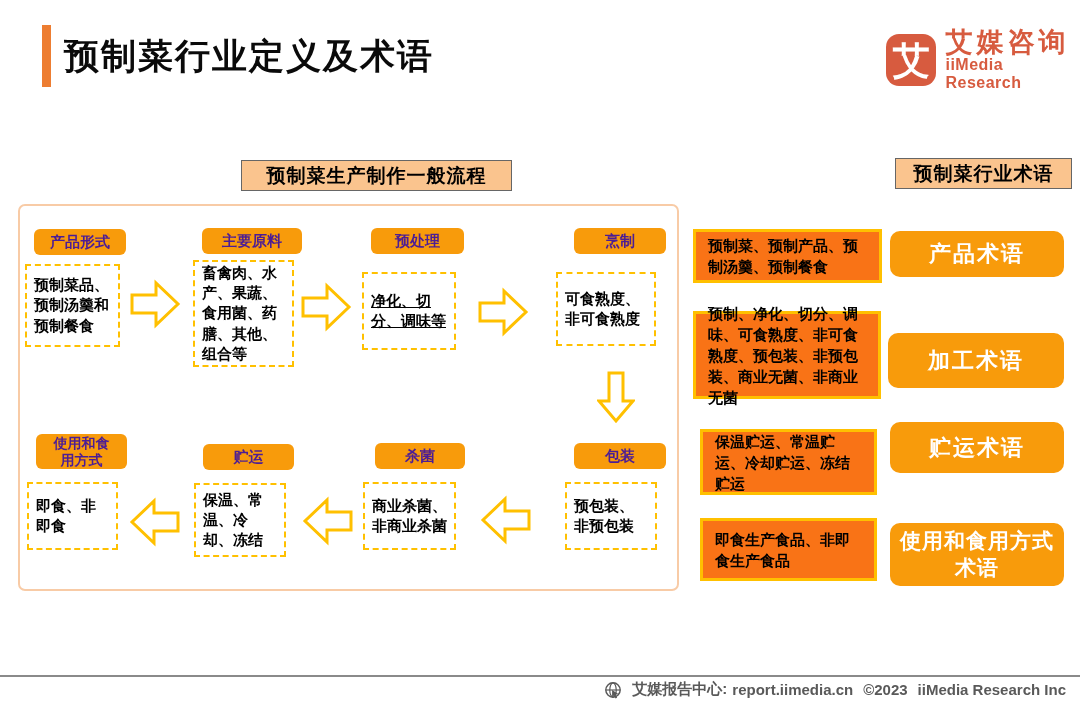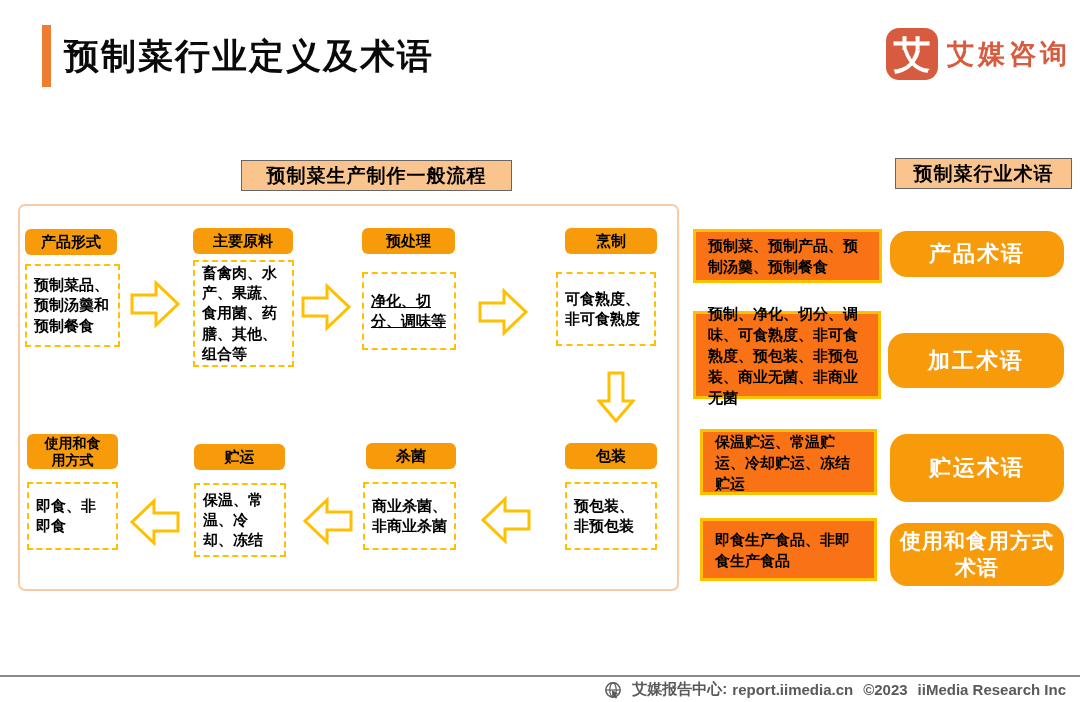--- a/index.html
+++ b/index.html
@@ -25,23 +25,23 @@
     display:flex;align-items:center;justify-content:center;
     font-size:19px;font-weight:700;color:#000;letter-spacing:1px;font-family:Liberation Mono, monospace;}
   #flow-header{left:241px;top:160px;width:271px;height:31px;}
   #terms-header{left:895px;top:158px;width:177px;height:31px;}
 
   
   #flow-container{left:18px;top:204px;width:661px;height:387px;
     border:2px solid var(--container-border,#F8CBA6);border-radius:7px;box-sizing:border-box;}
 
   
-  .flabel{background:var(--accent-orange,#F89B0B);border-radius:6px;color:#000000;font-weight:700;
+  .flabel{background:var(--accent-orange,#F89B0B);border-radius:6px;color:#4c1d95;font-weight:700;
     font-size:15px;display:flex;align-items:center;justify-content:center;text-align:center;
-    box-sizing:border-box;line-height:1.15;}
+    box-sizing:border-box;line-height:1.15;margin-left:9px;}
   #fl0{left:25px;top:229px;width:92px;height:26px;}
   #fl1{left:193px;top:228px;width:100px;height:26px;}
   #fl2{left:362px;top:228px;width:93px;height:26px;}
   #fl3{left:565px;top:228px;width:92px;height:26px;}
   #fl4{left:565px;top:443px;width:92px;height:26px;}
   #fl5{left:366px;top:443px;width:90px;height:26px;}
   #fl6{left:194px;top:444px;width:91px;height:26px;}
   #fl7{left:27px;top:434px;width:91px;height:35px;font-size:14px;padding:1px 15px;}
 
   
@@ -68,45 +68,46 @@
   .arrow svg{display:block;}
 
   
   .tbox{border:3px solid var(--gold,#FFC000);background:#f97316;font-weight:700;font-size:15px;
     color:#000;padding:4px 12px;box-sizing:border-box;display:flex;align-items:center;line-height:1.4;}
   #tb0{left:693px;top:229px;width:189px;height:54px;}
   #tb1{left:693px;top:311px;width:188px;height:88px;}
   #tb2{left:700px;top:429px;width:177px;height:66px;}
   #tb3{left:700px;top:518px;width:177px;height:63px;}
 
-  .cbox{background:var(--accent-orange,#F89B0B);border-radius:17px;color:#fff;font-weight:700;
+  .cbox{background:var(--accent-orange,#F89B0B);border-radius:10px;color:#fff;font-weight:700;
     font-size:22px;display:flex;align-items:center;justify-content:center;text-align:center;
     letter-spacing:2px;line-height:1.25;box-sizing:border-box;padding:2px 6px;}
   #cb0{left:890px;top:231px;width:174px;height:46px;}
   #cb1{left:888px;top:333px;width:176px;height:55px;}
-  #cb2{left:890px;top:434px;width:174px;height:68px;text-align:center;}
+  #cb2{left:890px;top:422px;width:174px;height:51px;text-align:center;}
   #cb3{left:890px;top:523px;width:174px;height:63px;font-size:21px;letter-spacing:1px;}
 
   
   #footer-line{left:0;top:675px;width:1080px;height:2px;background:#8a8a8a;}
   #footer{right:14px;top:680px;display:flex;align-items:center;gap:10px;
     color:var(--footer-text,#595959);font-size:15px;font-weight:700;}
   .f-group{display:flex;align-items:center;gap:5px;}
   #footer .globe{display:flex;align-items:center;}
 </style>
 </head>
 <body>
 
 <div class="abs" id="accent-bar"></div>
 <div class="abs" id="page-title">预制菜行业定义及术语</div>
 
 <div class="abs" id="logo">
   <div class="logo-icon">艾</div>
   <div class="logo-text">
     <div class="logo-cn">艾媒咨询</div>
+    <div class="logo-en">iiMedia Research</div>
   </div>
 </div>
 
 <div class="abs hdr" id="flow-header">预制菜生产制作一般流程</div>
 <div class="abs hdr" id="terms-header">预制菜行业术语</div>
 
 <div class="abs" id="flow-container"></div>
 
 <div class="abs flabel" id="fl0">产品形式</div>
 <div class="abs flabel" id="fl1">主要原料</div>

